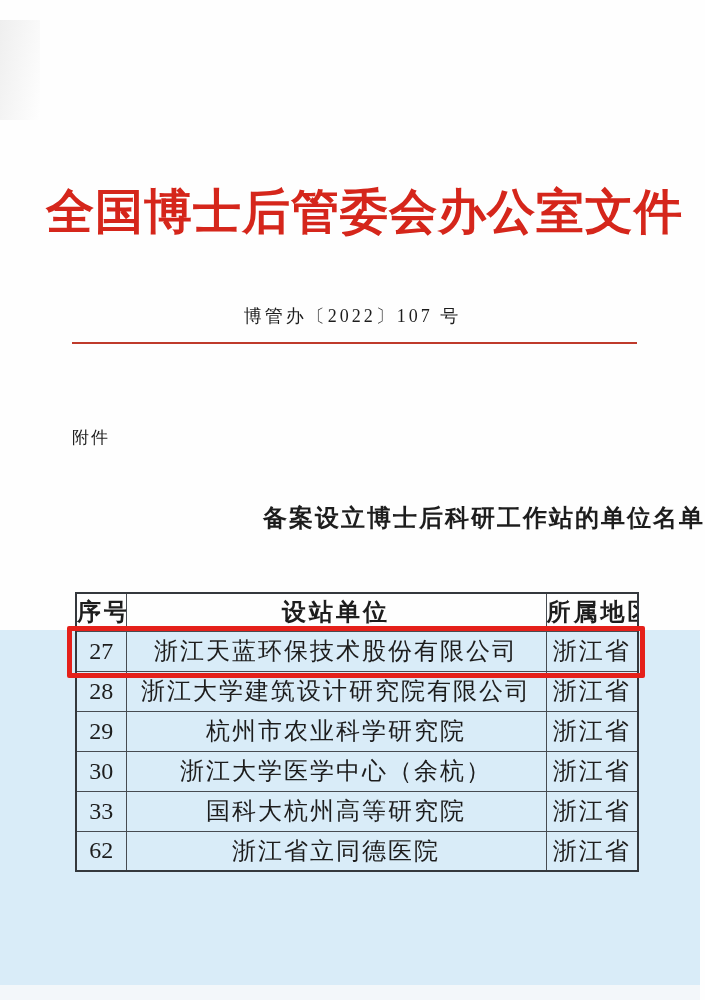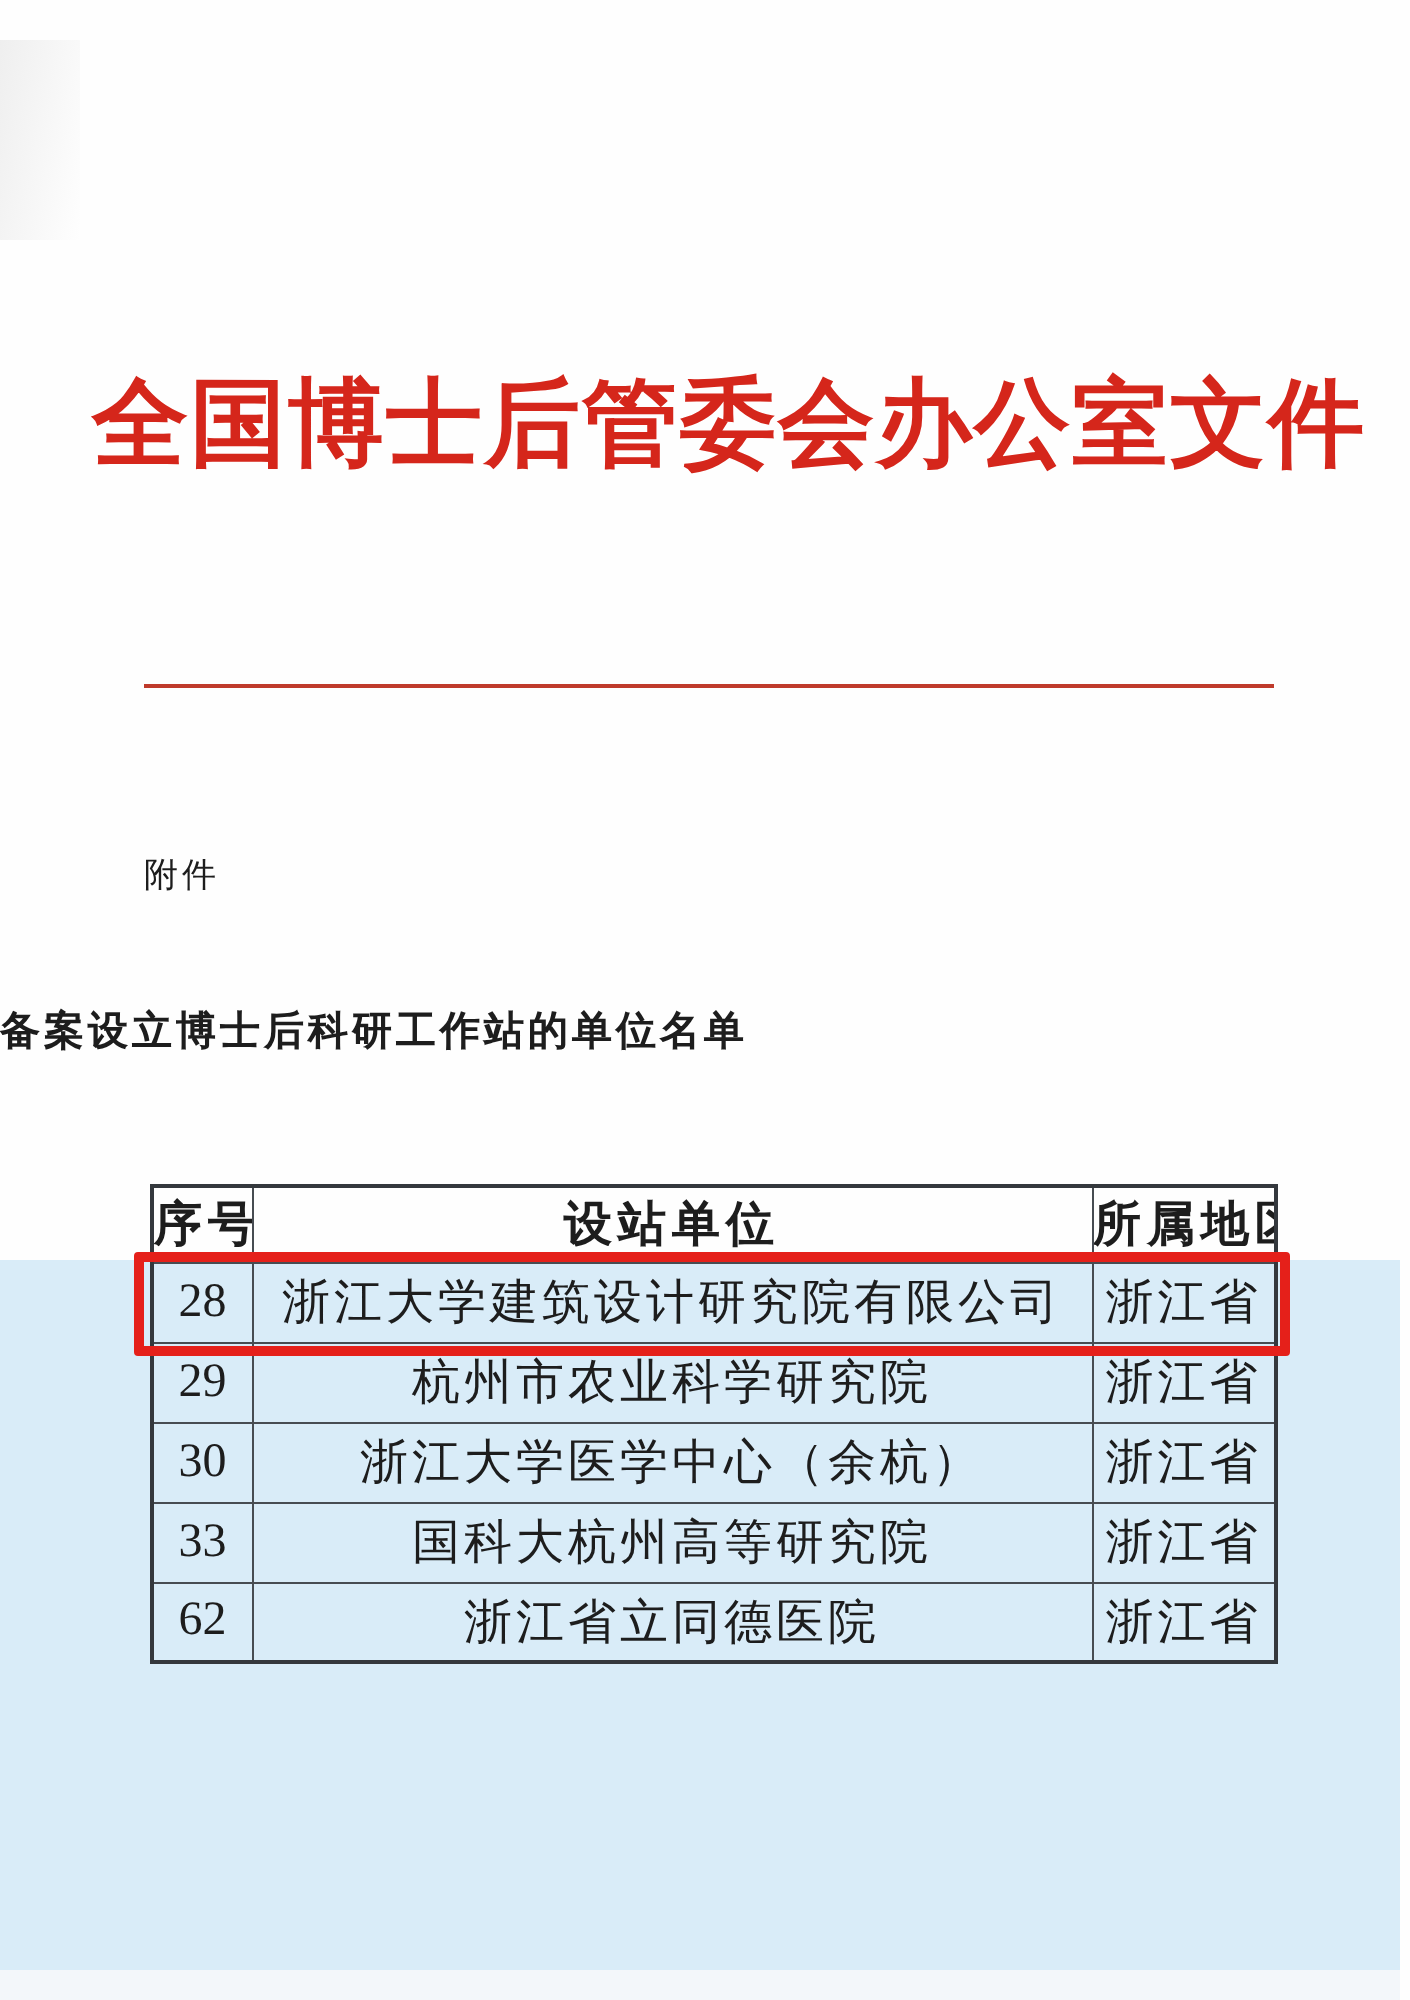--- a/index.html
+++ b/index.html
@@ -68,22 +68,22 @@
     left: 72px; top: 426px;
     font-size: 17px;
     font-weight: 400;
     letter-spacing: 2px;
     color: var(--ink);
   }
   .list-title {
     position: absolute;
     left: 0; top: 502px;
     width: 705px;
-    text-align: left;
-    font-size: 20px;
+    text-align: right;
+    font-size: 24px;
     font-weight: 700;
     letter-spacing: 2px;
     color: var(--ink);
     white-space: nowrap;
   }
   table.unit-table {
     position: absolute;
     left: 75px; top: 592px;
     width: 562px;
     border-collapse: collapse;
@@ -128,36 +128,42 @@
 
 <div class="page">
 
   <div class="scan-smudge"></div>
 
   <div class="blue-band"></div>
   <div class="blue-band-faint"></div>
 
   <div class="doc-title">全国博士后管委会办公室文件</div>
 
+  <div class="doc-number">博管办〔2022〕107 号</div>
 
   <div class="red-rule"></div>
 
   <div class="attachment">附件</div>
 
   <div class="list-title">备案设立博士后科研工作站的单位名单</div>
 
   <table class="unit-table">
     <thead>
       <tr>
         <th class="col-no">序号</th>
         <th class="col-unit">设站单位</th>
         <th class="col-region">所属地区</th>
       </tr>
     </thead>
     <tbody>
+        <tr>
+          <td class="col-no">27</td>
+          <td class="col-unit">浙江天蓝环保技术股份有限公司</td>
+          <td class="col-region">浙江省</td>
+        </tr>
         <tr>
           <td class="col-no">28</td>
           <td class="col-unit">浙江大学建筑设计研究院有限公司</td>
           <td class="col-region">浙江省</td>
         </tr>
         <tr>
           <td class="col-no">29</td>
           <td class="col-unit">杭州市农业科学研究院</td>
           <td class="col-region">浙江省</td>
         </tr>

